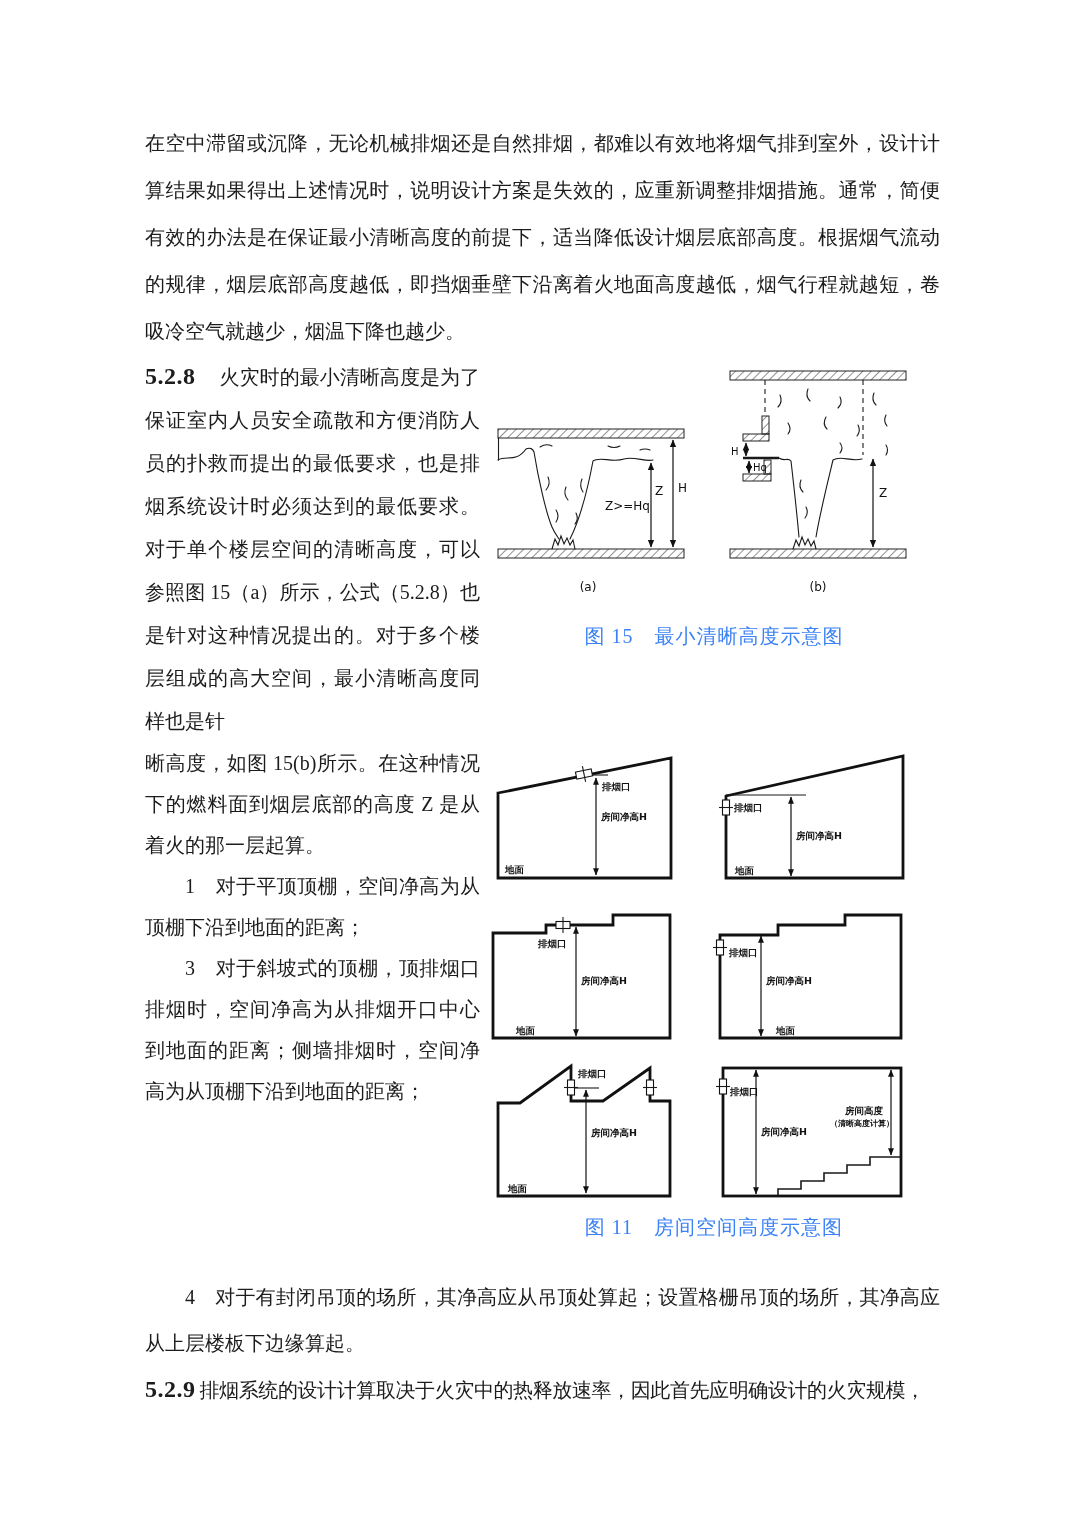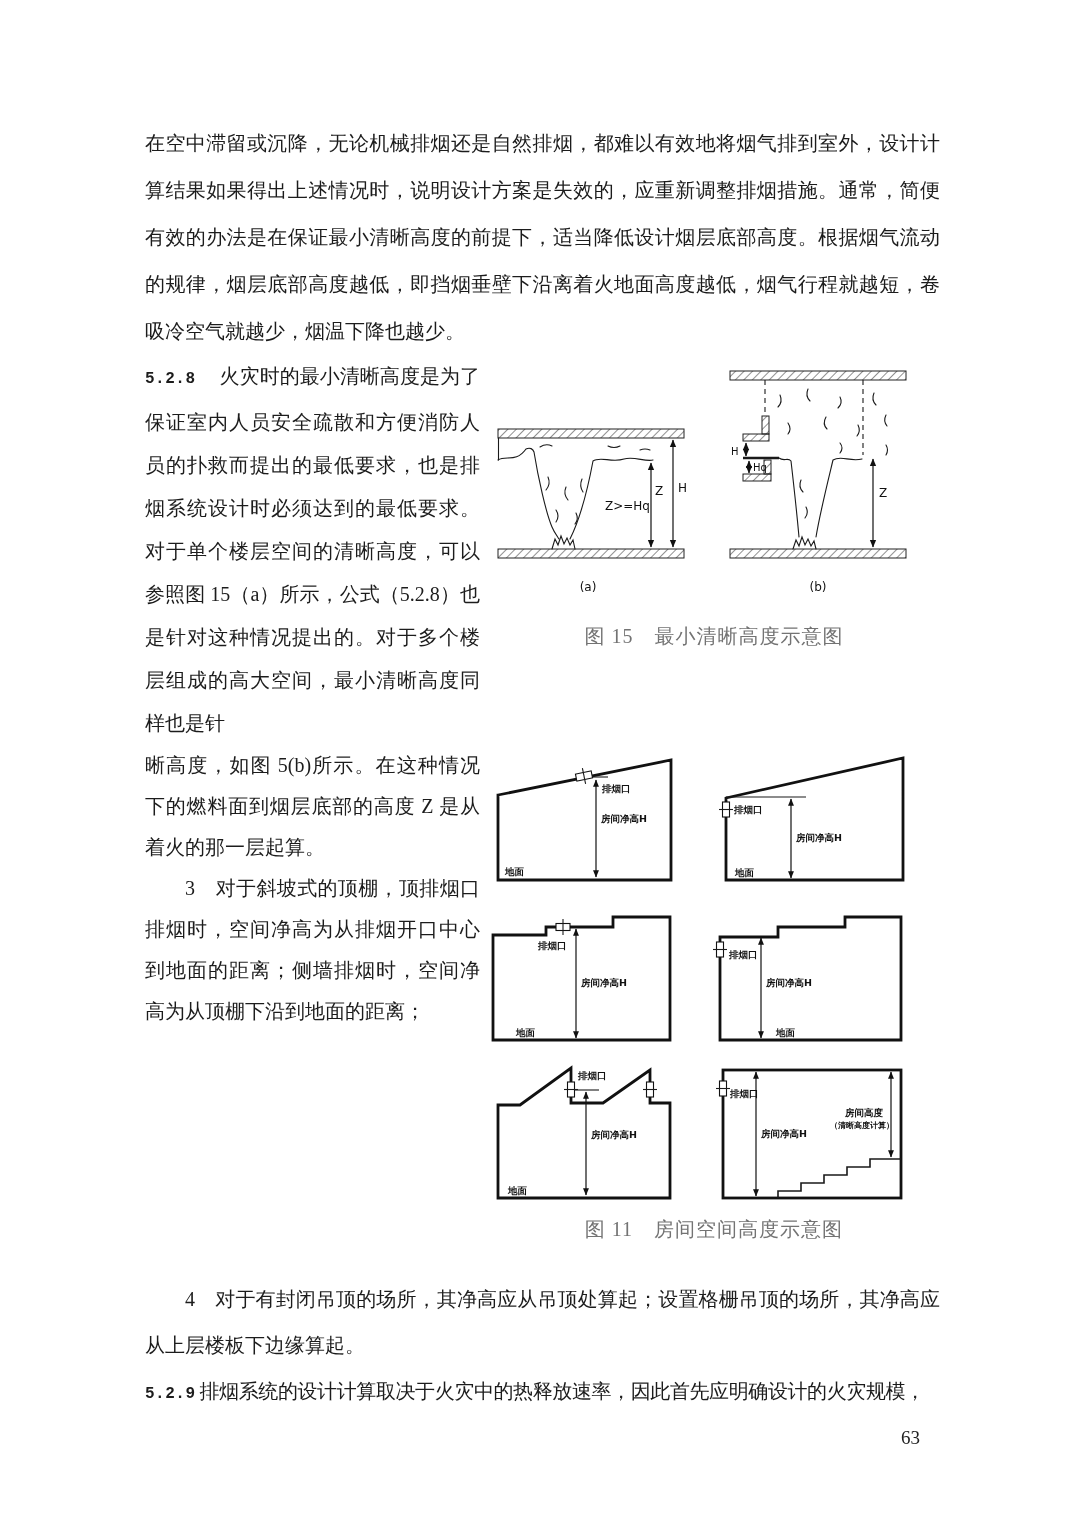--- a/index.html
+++ b/index.html
@@ -10,27 +10,27 @@
   }
   .content { position:absolute; left:145px; top:120px; width:795px; }
   p { margin:0; font-size:20px; text-align:justify; }
   .p1 { line-height:47px; }
   .col528 { line-height:43px; }
   .fullline { line-height:46px; clear:both; }
   .colm { line-height:41px; }
   .ind { text-indent:2em; }
   .item4 { line-height:46px; clear:both; }
   .s529 { line-height:46px; letter-spacing:-0.4px; }
-  .secnum { font-family:Liberation Mono, monospace; font-weight:bold; font-size:16px; margin-right:24px; letter-spacing:0.5px; }
+  .secnum { font-family:Liberation Serif, serif; font-weight:bold; font-size:24px; margin-right:24px; letter-spacing:0.5px; }
   .secnum9 { margin-right:4px; }
   figure { margin:0; }
   .figfloat { float:right; }
   .fig15box { width:452px; min-height:342px; margin-left:8px; }
   .fig16box { width:452px; min-height:531px; margin-left:8px; }
-  .figcap { text-align:center; font-size:20px; margin-top:9px; letter-spacing:1px; color:#737373; }
+  .figcap { text-align:center; font-size:20px; margin-top:9px; letter-spacing:1px; color:#3b82f6; }
   .pageno { text-align:right; font-size:19px; margin:10px 20px 0 0; color:#222; }
   
   .ln   { fill:none; stroke:#1a1a1a; stroke-width:1.1; stroke-linecap:round; }
   .ln2  { fill:none; stroke:#1a1a1a; stroke-width:2.6; }
   .slab { fill:url(#hz); stroke:#222; stroke-width:1; }
   .dash { fill:none; stroke:#1a1a1a; stroke-width:1.1; stroke-dasharray:5 4; }
   .arr  { fill:none; stroke:#111; stroke-width:1.2; }
   .wall { fill:none; stroke:#111; stroke-width:2.8; stroke-linejoin:miter; }
   .thin { fill:none; stroke:#1a1a1a; stroke-width:1.1; }
   .vent { fill:#fff; stroke:#111; stroke-width:1.1; }
@@ -217,23 +217,23 @@
             <line class="arr" x1="403" y1="327" x2="403" y2="412" marker-start="url(#ar16)" marker-end="url(#ar16)"></line>
             <text class="lbl" x="242" y="352">排烟口</text>
             <text class="lbl" x="273" y="392">房间净高H</text>
             <text class="lbl" x="376" y="371" text-anchor="middle">房间高度</text>
             <text class="lblsm" x="374" y="383" text-anchor="middle">（清晰高度计算）</text>
           </g>
         </svg>
         <figcaption class="figcap">图 11　房间空间高度示意图</figcaption>
       </figure>
 
-      <p class="colm">晰高度，如图 5(b)所示。在这种情况下的燃料面到烟层底部的高度 Z 是从着火的那一层起算。</p>
+      <p class="colm">晰高度，如图 15(b)所示。在这种情况下的燃料面到烟层底部的高度 Z 是从着火的那一层起算。</p>
+      <p class="colm ind">1　对于平顶顶棚，空间净高为从顶棚下沿到地面的距离；</p>
       <p class="colm ind">3　对于斜坡式的顶棚，顶排烟口排烟时，空间净高为从排烟开口中心到地面的距离；侧墙排烟时，空间净高为从顶棚下沿到地面的距离；</p>
     </div>
 
     <p class="item4 ind">4　对于有封闭吊顶的场所，其净高应从吊顶处算起；设置格栅吊顶的场所，其净高应从上层楼板下边缘算起。</p>
 
     <p class="s529"><b class="secnum secnum9">5.2.9</b><span>排烟系统的设计计算取决于火灾中的热释放速率，因此首先应明确设计的火灾规模，</span></p>
 
-    <div class="pageno">63</div>
   </div>
 </div>
 
 </body></html>

